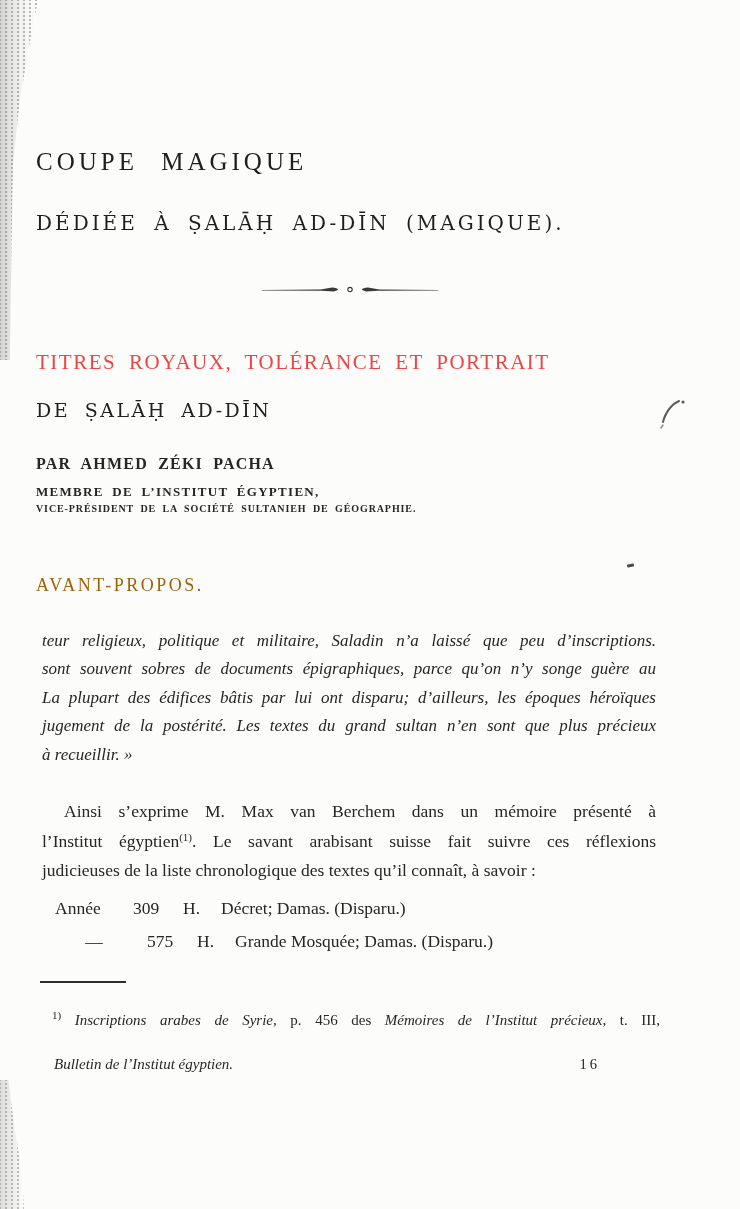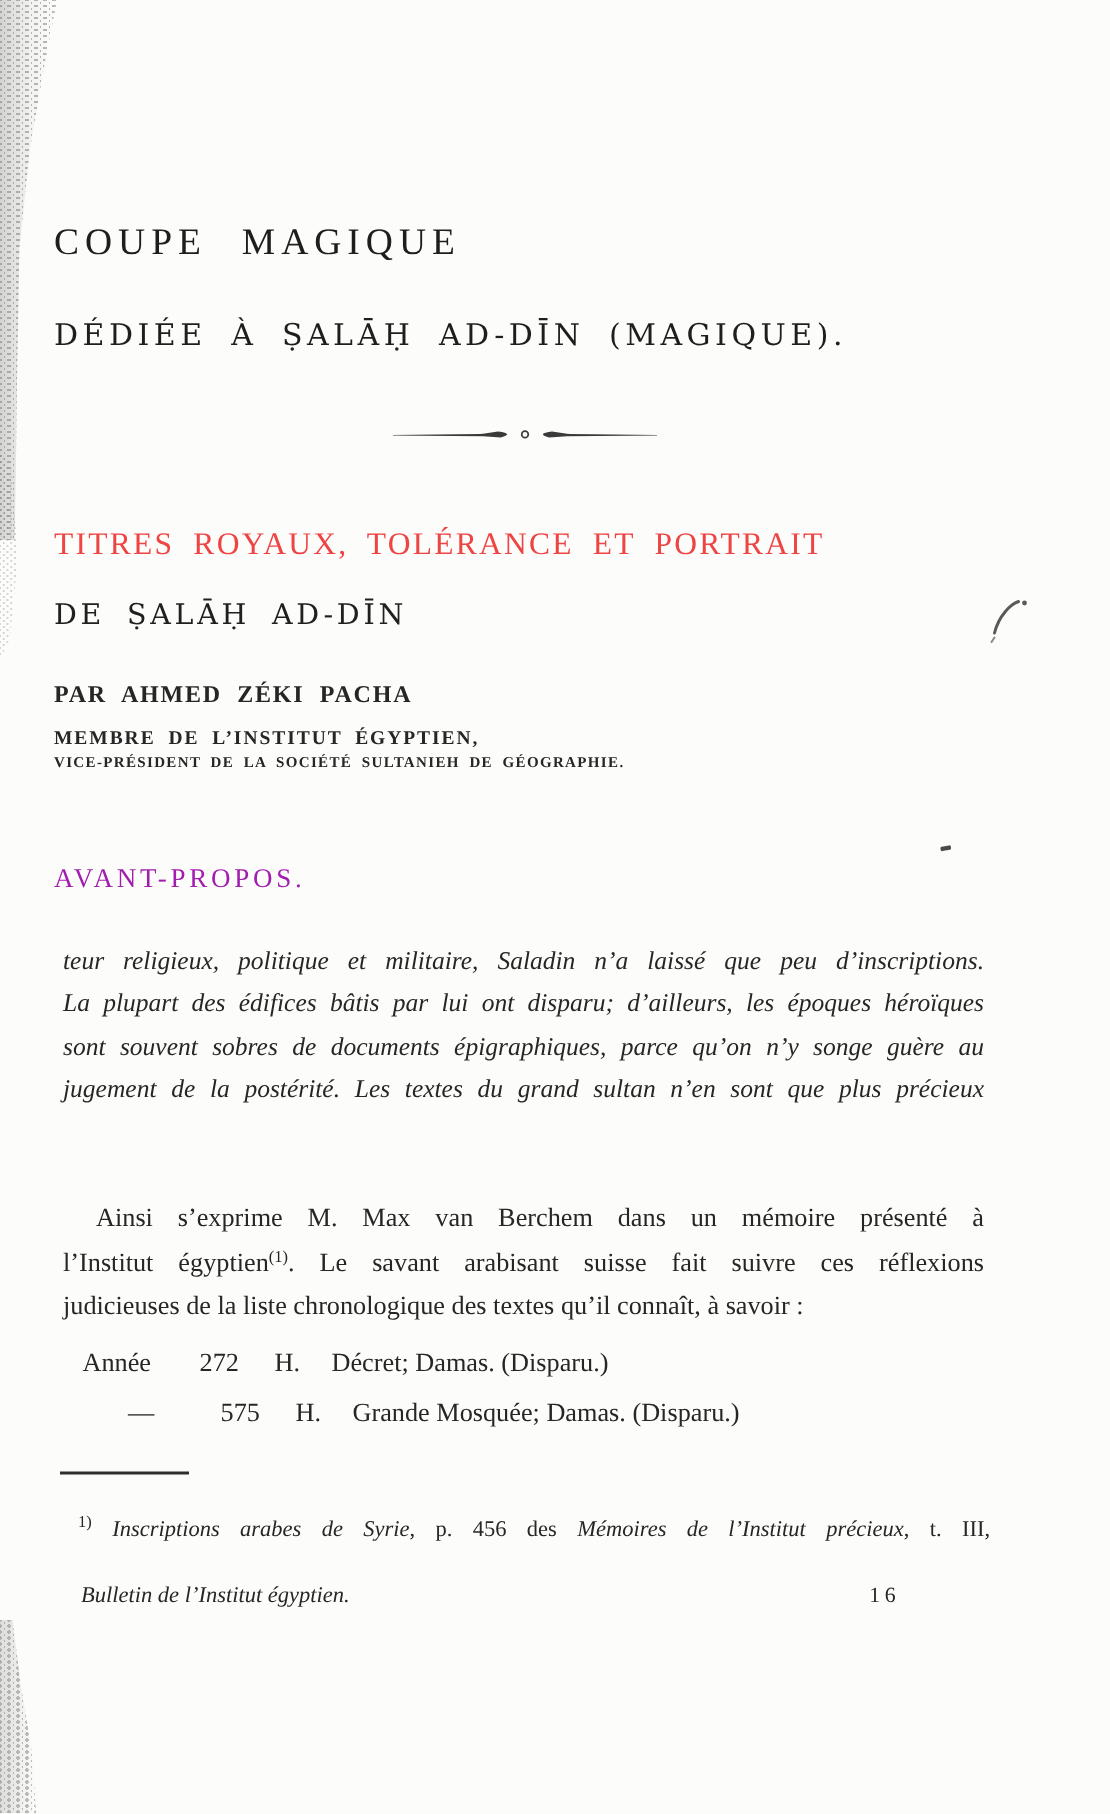--- a/index.html
+++ b/index.html
@@ -14,21 +14,21 @@
   .special{font-family:"DejaVu Serif","Liberation Serif",serif;}
 
   #title1{top:148px;font-size:25px;letter-spacing:4px;word-spacing:13px;color:#1e1e1e;}
   #title2{top:211px;font-size:20px;letter-spacing:3px;word-spacing:7px;color:#1e1e1e;}
   #divider{top:283px;left:262px;width:176px;height:14px;}
   #subtitle1{top:350px;font-size:21px;letter-spacing:1.5px;word-spacing:6px;color:#ef4444;}
   #subtitle2{top:399px;font-size:19px;letter-spacing:2.5px;word-spacing:6px;color:#202020;}
   #byline{top:455px;font-size:16px;font-weight:700;letter-spacing:1.2px;word-spacing:5px;}
   #affil1{top:484px;font-size:13px;font-weight:700;letter-spacing:1.3px;word-spacing:4px;}
   #affil2{top:503px;font-size:10px;font-weight:700;letter-spacing:0.9px;word-spacing:3px;}
-  #heading{top:575px;font-size:18px;letter-spacing:2.5px;color:#a21caf;}
+  #heading{top:575px;font-size:18px;letter-spacing:2.5px;color:#a16207;}
 
   #quote{top:627px;left:42px;width:614px;font-style:italic;font-size:17px;line-height:28.4px;}
   #para {top:797px;left:42px;width:614px;font-size:17.5px;line-height:29.5px;}
   .jline{text-align:justify;text-align-last:justify;}
   .jline.first{padding-left:22px;}
   .pline{text-align:left;}
   sup.fnref{font-size:11px;line-height:0;vertical-align:6px;letter-spacing:0;}
 
   #list{top:892px;left:55px;width:600px;font-size:17.5px;line-height:33px;}
   .lrow{display:flex;}
@@ -98,35 +98,36 @@
 
 <div class="abs blockc" id="subtitle1">TITRES ROYAUX, TOLÉRANCE ET PORTRAIT</div>
 <div class="abs blockc special" id="subtitle2">DE ṢALĀḤ AD-DĪN</div>
 <div class="abs blockc" id="byline">PAR AHMED ZÉKI PACHA</div>
 <div class="abs blockc" id="affil1">MEMBRE DE L’INSTITUT ÉGYPTIEN,</div>
 <div class="abs blockc" id="affil2">VICE-PRÉSIDENT DE LA SOCIÉTÉ SULTANIEH DE GÉOGRAPHIE.</div>
 <div class="abs blockc" id="heading">AVANT-PROPOS.</div>
 
 <div class="abs" id="quote">
   <div class="jline">teur religieux, politique et militaire, Saladin n’a laissé que peu d’inscriptions.</div>
+  <div class="jline">sont souvent sobres de documents épigraphiques, parce qu’on n’y songe guère au</div>
   <div class="jline">La plupart des édifices bâtis par lui ont disparu; d’ailleurs, les époques héroïques</div>
-  <div class="jline">sont souvent sobres de documents épigraphiques, parce qu’on n’y songe guère au</div>
   <div class="jline">jugement de la postérité. Les textes du grand sultan n’en sont que plus précieux</div>
+  <div class="pline">à recueillir. »</div>
 </div>
 
 <div class="abs" id="para">
   <div class="jline first">Ainsi s’exprime M. Max van Berchem dans un mémoire présenté à</div>
   <div class="jline"><span>l’Institut égyptien</span><sup class="fnref">(1)</sup><span>. Le savant arabisant suisse fait suivre ces réflexions</span></div>
   <div class="pline">judicieuses de la liste chronologique des textes qu’il connaît, à savoir :</div>
 </div>
 
 <div class="abs" id="list">
   <div class="lrow">
     <span class="col-era">Année</span>
-    <span class="col-year">272</span>
+    <span class="col-year">309</span>
     <span class="col-unit">H.</span>
     <span class="col-desc">Décret; Damas. (Disparu.)</span>
   </div>
   <div class="lrow">
     <span class="col-era dash">—</span>
     <span class="col-year">575</span>
     <span class="col-unit">H.</span>
     <span class="col-desc">Grande Mosquée; Damas. (Disparu.)</span>
   </div>
 </div>

